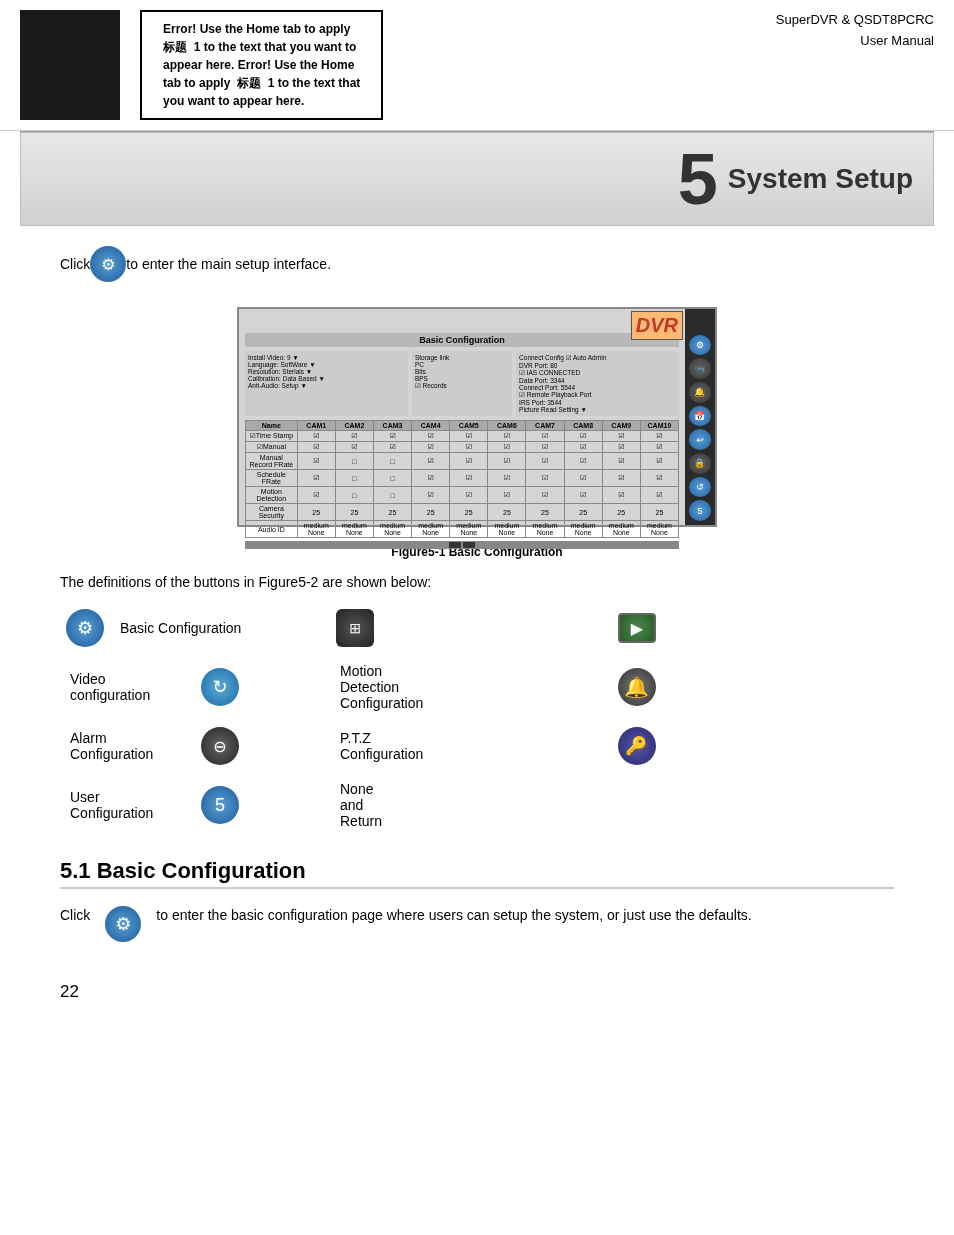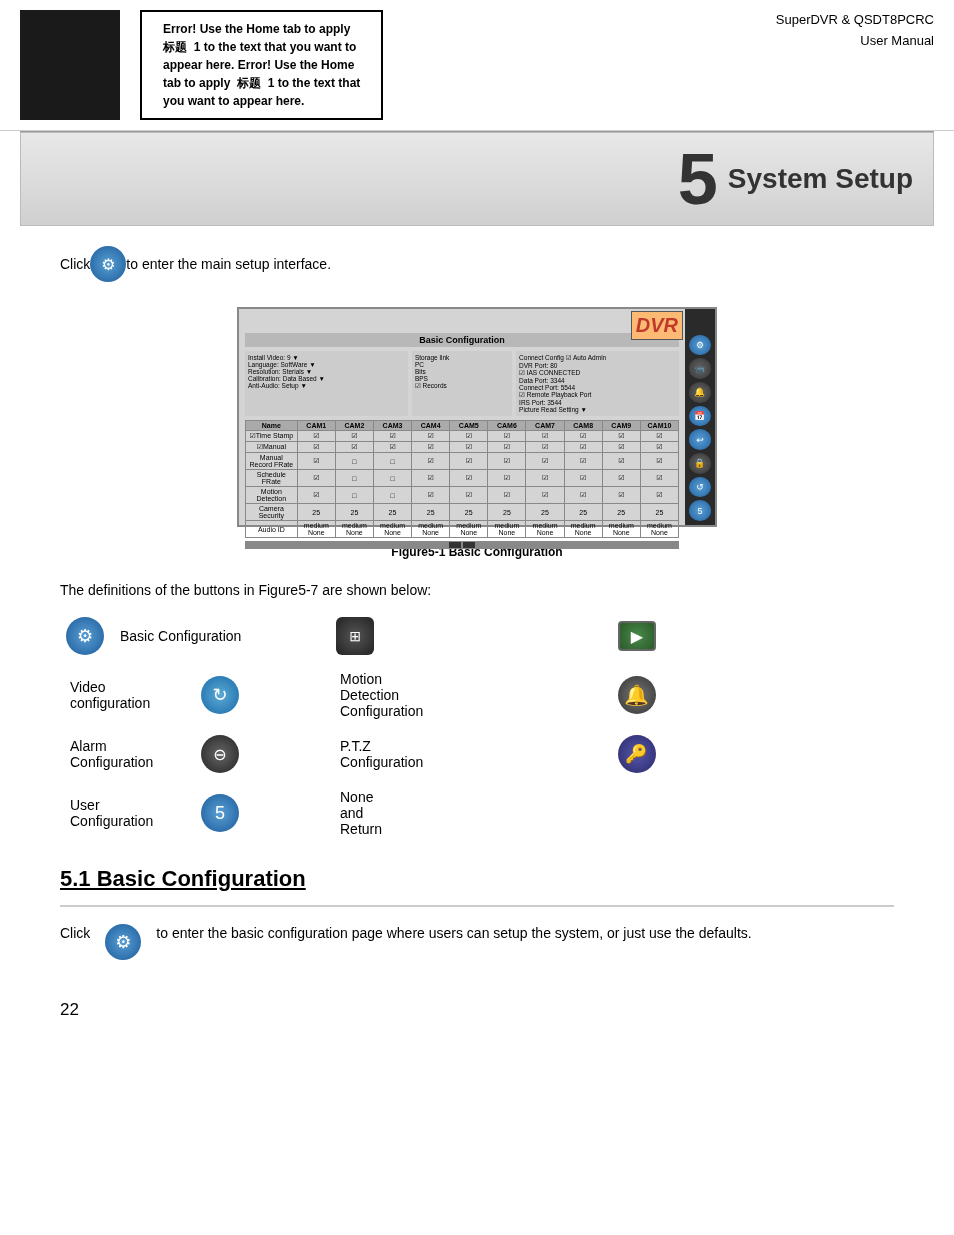--- a/index.html
+++ b/index.html
@@ -147,21 +147,21 @@
     }
     .dvr-table th {
       background: #aaa;
     }
 
     
     .figure-caption {
       text-align: center;
       font-size: 12px;
       font-weight: bold;
-      margin: 8px 0 23px 0;
+      margin: 8px 0 15px 0;
     }
 
     
     .definition-text {
       font-size: 14px;
       margin-bottom: 15px;
     }
 
     
     .icon-grid {
@@ -196,22 +196,21 @@
       background: radial-gradient(circle, #5a9fd4, #1a5a9a);
       color: #fff;
     }
 
     
     .section-title {
       font-size: 22px;
       font-weight: bold;
       margin: 20px 0 15px 0;
       border-bottom: 2px solid #ccc;
-      padding-bottom: 13px;
-      text-decoration: underline;
+      padding-bottom: 3px;
     }
 
     .section-content {
       display: flex;
       align-items: flex-start;
       gap: 15px;
       font-size: 14px;
       line-height: 1.6;
     }
     .section-icon {
@@ -438,21 +437,21 @@
         <div class="dvr-btn dvr-btn-blue">↩</div>
         <div class="dvr-btn dvr-btn-dark">🔒</div>
         <div class="dvr-btn dvr-btn-blue">↺</div>
         <div class="dvr-btn dvr-btn-blue">5</div>
       </div>
     </div>
   </div>
 
   <div class="figure-caption">Figure5-1  Basic Configuration</div>
 
-  <div class="definition-text">The definitions of the buttons in Figure5-7 are shown below:</div>
+  <div class="definition-text">The definitions of the buttons in Figure5-2 are shown below:</div>
 
   <div class="icon-grid">
 
     <div class="icon-cell">
       <div class="icon-circle" style="background: radial-gradient(circle, #5a9fd4, #1a5a9a); color:#fff; font-size:18px; width:38px; height:38px;">⚙</div>
     </div>
     <div class="label-cell">
       <span>Basic Configuration</span>
     </div>
     <div class="icon-cell">

